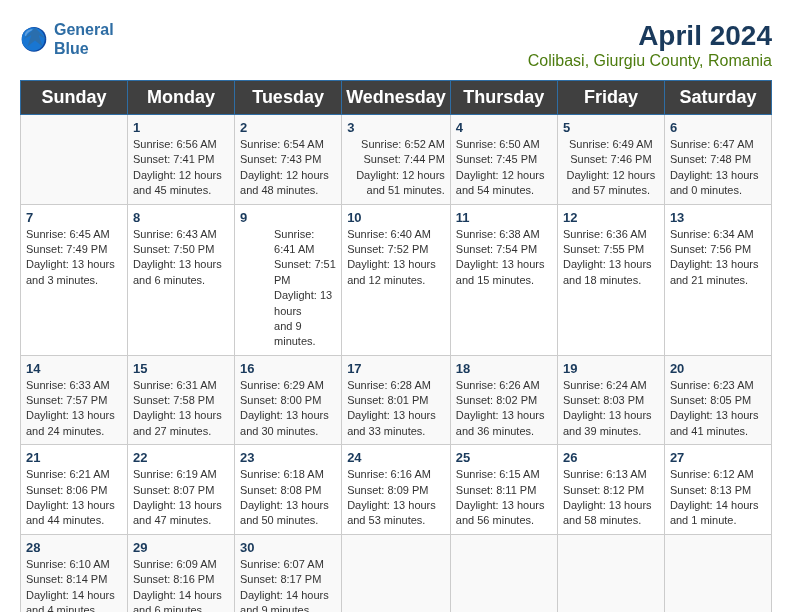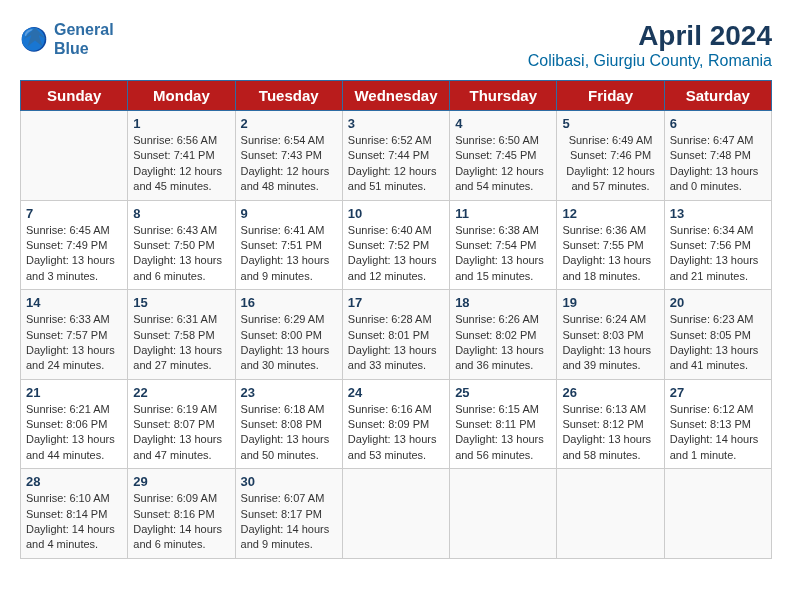--- a/index.html
+++ b/index.html
@@ -34,33 +34,33 @@
     .title-area {
       text-align: right;
     }
     .main-title {
       font-size: 28px;
       font-weight: bold;
       color: #1a3a5c;
     }
     .subtitle {
       font-size: 16px;
-      color: #0369a1;
+      color: #4d7c0f;
     }
     table {
       width: 100%;
       border-collapse: collapse;
       font-size: 11px;
     }
     thead tr th {
-      background-color: #b91c1c;
+      background-color: #404040;
       color: #fff;
       text-align: center;
       padding: 6px 4px;
-      font-size: 15px;
+      font-size: 18px;
       font-weight: bold;
       border: 1px solid #2e6da4;
     }
     tbody tr td {
       border: 1px solid #ccc;
       vertical-align: top;
       padding: 5px 5px;
       min-height: 75px;
       height: 80px;
       color: #333;
@@ -135,21 +135,21 @@
         </td>
         <td>
           <span class="day-num">2</span>
           <div class="day-info" style="white-space: pre-line;">Sunrise: 6:54 AM
 Sunset: 7:43 PM
 Daylight: 12 hours
 and 48 minutes.</div>
         </td>
         <td>
           <span class="day-num">3</span>
-          <div class="day-info" style="white-space: pre-line;">Sunrise: 6:52 AM
+          <div class="day-info" style="white-space: pre-line; text-align: right;">Sunrise: 6:52 AM
 Sunset: 7:44 PM
 Daylight: 12 hours
 and 51 minutes.</div>
         </td>
         <td>
           <span class="day-num">4</span>
           <div class="day-info" style="white-space: pre-line;">Sunrise: 6:50 AM
 Sunset: 7:45 PM
 Daylight: 12 hours
 and 54 minutes.</div>
@@ -179,21 +179,21 @@
         </td>
         <td>
           <span class="day-num">8</span>
           <div class="day-info" style="white-space: pre-line;">Sunrise: 6:43 AM
 Sunset: 7:50 PM
 Daylight: 13 hours
 and 6 minutes.</div>
         </td>
         <td>
           <span class="day-num">9</span>
-          <div class="day-info" style="white-space: pre-line;">Sunrise: 6:41 AM
+          <div class="day-info" style="white-space: pre-line; margin-left: 34px;">Sunrise: 6:41 AM
 Sunset: 7:51 PM
 Daylight: 13 hours
 and 9 minutes.</div>
         </td>
         <td>
           <span class="day-num">10</span>
           <div class="day-info" style="white-space: pre-line;">Sunrise: 6:40 AM
 Sunset: 7:52 PM
 Daylight: 13 hours
 and 12 minutes.</div>

